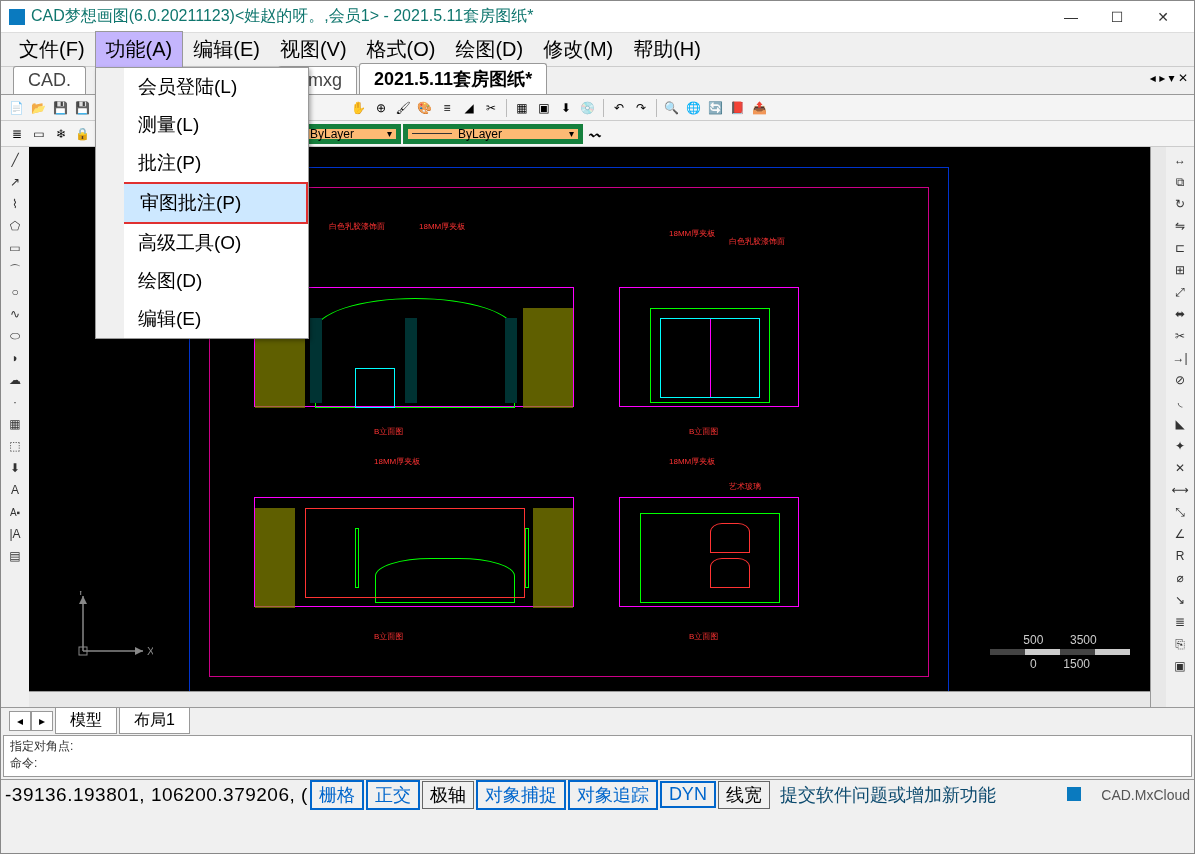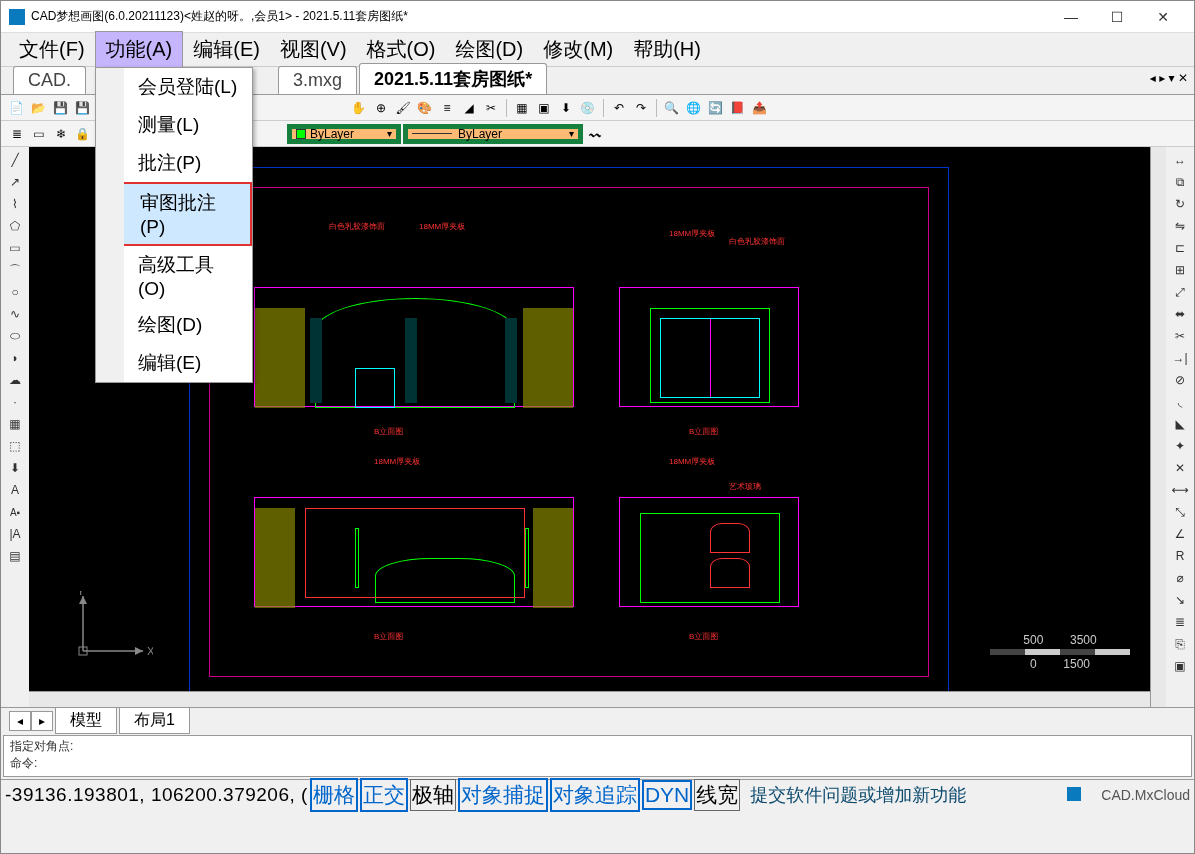--- a/index.html
+++ b/index.html
@@ -1,31 +1,31 @@
 <!DOCTYPE html>
 <html><head>
 <meta charset="utf-8">
 <style>
 * { margin: 0; padding: 0; box-sizing: border-box; font-family: "Microsoft YaHei", "SimSun", sans-serif; }
 body { width: 1195px; height: 854px; background: #f0f0f0; overflow: hidden; border: 1px solid #888; position: relative; }
 
 
 .titlebar { height: 32px; background: #fff; display: flex; align-items: center; padding: 0 8px; border-bottom: 1px solid #ddd; }
 .titlebar .app-icon { width: 16px; height: 16px; background: #0a7abf; margin-right: 6px; }
-.titlebar .title { font-size: 12px; color: #000000; flex: 1; }
+.titlebar .title { font-size: 16px; color: #0f766e; flex: 1; }
 .titlebar .win-btns { display: flex; gap: 0; }
 .titlebar .win-btn { width: 46px; height: 30px; display: flex; align-items: center; justify-content: center; font-size: 14px; color: #333; }
 
 
 .menubar { height: 34px; display: flex; align-items: center; padding: 0 8px; border-bottom: 1px solid #ccc; background:#f0f0f0; }
 .menubar .menu-item { padding: 4px 10px; font-size: 20px; color: #000; cursor: pointer; }
 .menubar .menu-item.open { background: #c4b5fd; border: 1px solid #999; border-bottom-color:#fff; }
 
 
-.dropdown { position: absolute; top: 66px; left: 94px; width: 158px; background: #fff; border: 1px solid #999; box-shadow: 2px 2px 4px rgba(0,0,0,0.3); z-index: 100; padding-left: 30px; }
+.dropdown { position: absolute; top: 66px; left: 94px; width: 214px; background: #fff; border: 1px solid #999; box-shadow: 2px 2px 4px rgba(0,0,0,0.3); z-index: 100; padding-left: 30px; }
 .dropdown .dd-item { padding: 6px 12px; font-size: 19px; color: #000; cursor: pointer; }
 .dropdown .dd-item.highlight { background: #cde8ff; border: 2px solid #e03030; margin-left:-28px; padding-left:40px; }
 .dropdown .left-strip { position:absolute; left:0; top:0; bottom:0; width:28px; background:#f0f0f0; }
 
 
 .doctabs { height: 28px; display: flex; align-items: flex-end; padding: 0 12px; border-bottom: 1px solid #999; background:#f0f0f0; position:relative; }
 .doctabs .tab-page { padding: 3px 14px; font-size: 18px; border: 1px solid #999; background: #fff; border-bottom: none; margin-right: 2px; border-radius: 3px 3px 0 0; }
 .doctabs .tab-page.covered { color:#444; }
 .doctabs .tab-page.active { font-weight: bold; }
 .doctabs .tabclose { position:absolute; right:6px; top:4px; font-size:12px; display:flex; gap:4px; }
@@ -64,21 +64,21 @@
 .bottomtabs .navbtn { width:22px; height:20px; border:1px solid #999; background:#fff; display:flex; align-items:center; justify-content:center; font-size:12px; }
 .bottomtabs .btab { padding: 2px 14px; font-size: 16px; border: 1px solid #999; background: #fff; margin-left: 2px; }
 .bottomtabs .btab.active { background: #fff; font-weight:normal; }
 
 
 .cmdwin { height: 42px; background: #fff; border: 1px solid #999; margin: 2px; padding: 2px 6px; font-size: 12px; color: #333; }
 
 
 .statusbar { height: 30px; display: flex; align-items: center; padding: 0 4px; background: #f0f0f0; border-top: 1px solid #999; font-size: 18px; gap: 2px; }
 .statusbar .coords { font-size:19px; letter-spacing:0.5px; }
-.statusbar .toggle { padding: 1px 1px; border: 1px solid #666; font-size:21px; }
+.statusbar .toggle { padding: 1px 7px; border: 1px solid #666; font-size:18px; }
 .statusbar .toggle.on { border: 2px solid #0066cc; color: #0066cc; }
 .statusbar .link { color: #0c4a6e; margin-left: 8px; font-size:18px; }
 .statusbar .cloud { margin-left: auto; font-size:14px; color:#555; display:flex; align-items:flex-start; gap:20px; }
 </style>
 </head>
 <body>
 
 <div class="titlebar">
   <div class="app-icon"></div>
   <div class="title">CAD梦想画图(6.0.20211123)&lt;姓赵的呀。,会员1&gt; - 2021.5.11套房图纸*</div>

